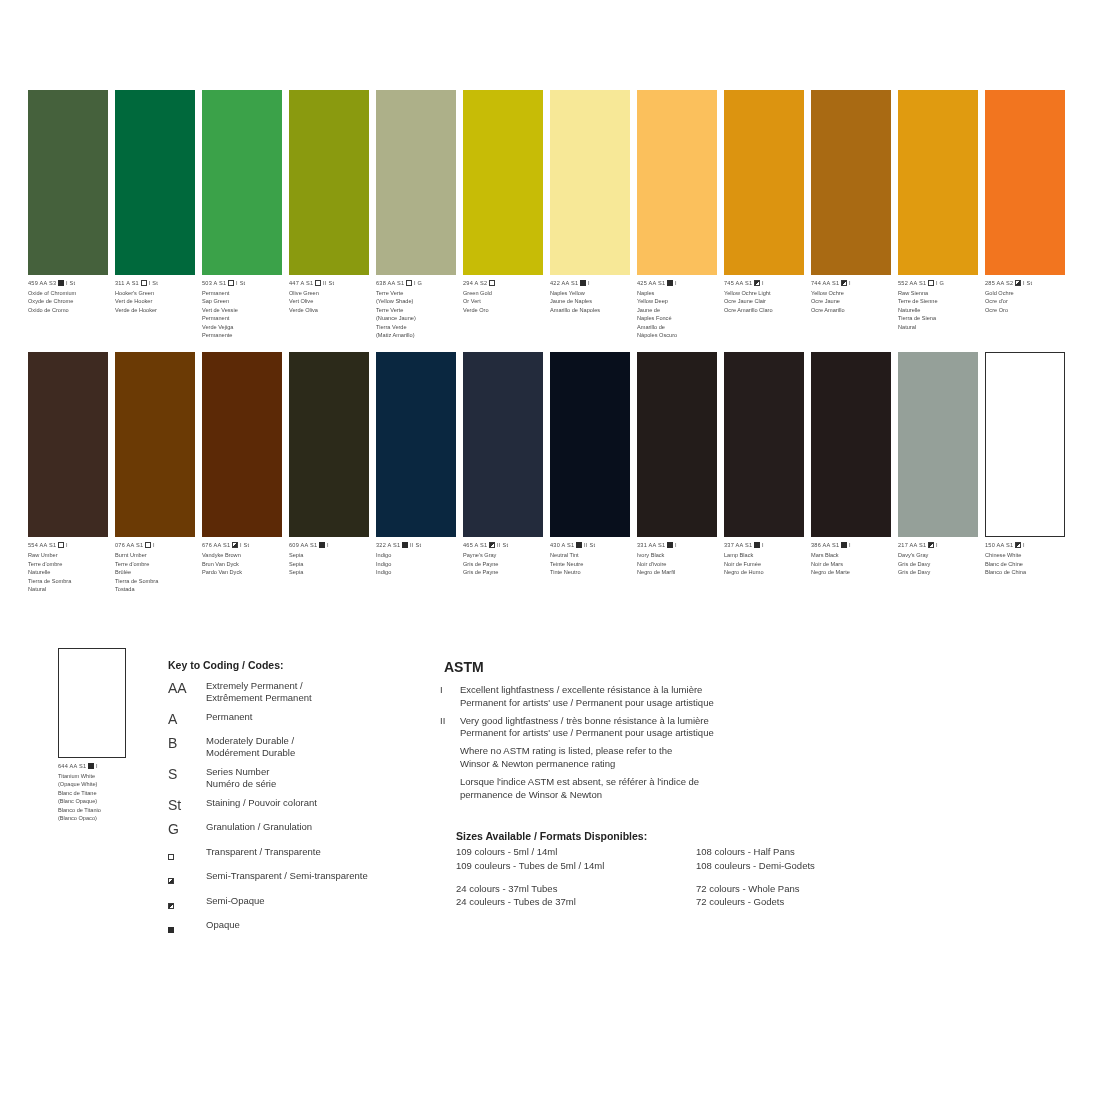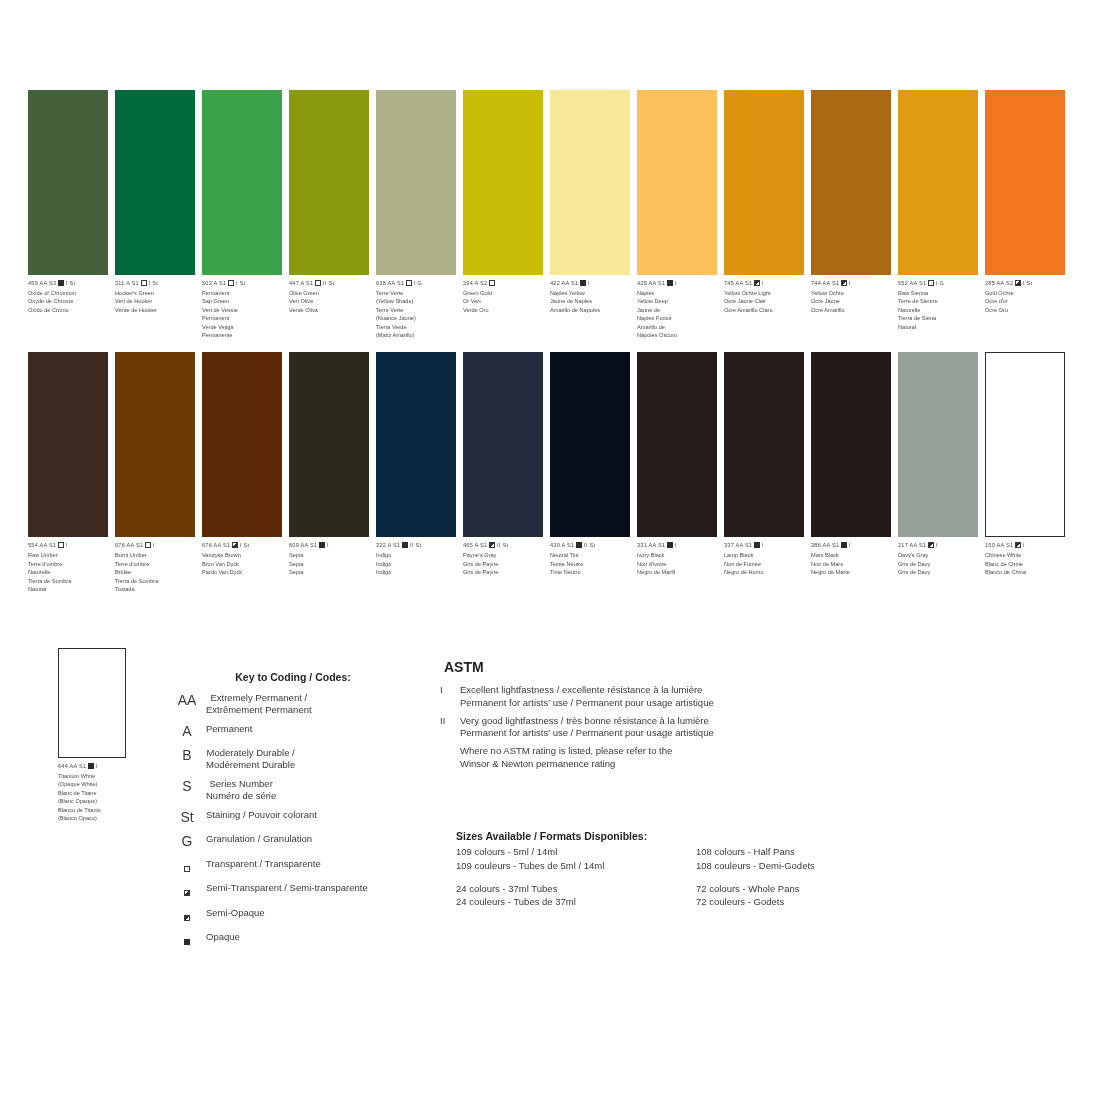--- a/index.html
+++ b/index.html
@@ -31,21 +31,21 @@
   }
   .nm div{white-space:pre-line;}
 
   
   .lower{position:absolute;left:0;top:645px;width:1100px;}
 
   .whitechip-wrap{position:absolute;left:58px;top:3px;width:110px;}
   .whitechip{width:68px;height:110px;border:1px solid #2e2e2e;background:#fff;box-sizing:border-box;}
   .whitechip-meta{margin-top:5px;}
 
-  .key{position:absolute;left:168px;top:26px;width:250px;text-align:center;}
+  .key{position:absolute;left:168px;top:14px;width:250px;}
   .key h3{
     font-size:10.5px;margin:0 0 9px 0;color:#232323;font-weight:bold;
   }
   .keyrow{display:flex;margin-bottom:7px;}
   .keysym{width:38px;flex:0 0 38px;font-size:14px;color:#3a3a3a;line-height:1.25;}
   .keytxt{font-size:9.5px;color:#3a3a3a;line-height:1.25;white-space:pre-line;}
 
   .astm{position:absolute;left:440px;top:14px;width:360px;}
   .astm h3{font-size:14px;margin:0 0 9px 4px;color:#232323;font-weight:bold;}
   .astmrow{display:flex;margin-bottom:5px;}
@@ -434,20 +434,22 @@
             <div class="astmtxt">Very good lightfastness / très bonne résistance à la lumière
 Permanent for artists' use / Permanent pour usage artistique</div>
           </div>
           <div class="astmrow">
             <div class="astmsym"></div>
             <div class="astmtxt">Where no ASTM rating is listed, please refer to the
 Winsor &amp; Newton permanence rating</div>
           </div>
           <div class="astmrow">
             <div class="astmsym"></div>
+            <div class="astmtxt">Lorsque l'indice ASTM est absent, se référer à l'indice de
+permanence de Winsor &amp; Newton</div>
           </div>
         </div>
     </div>
 
     <div class="sizes">
       <h3>Sizes Available / Formats Disponibles:</h3>
       <div class="sizecols">
         <div class="sizecol left" id="sizesleft">
             <div class="sizegrp">109 colours - 5ml / 14ml
 109 couleurs - Tubes de 5ml / 14ml</div>

